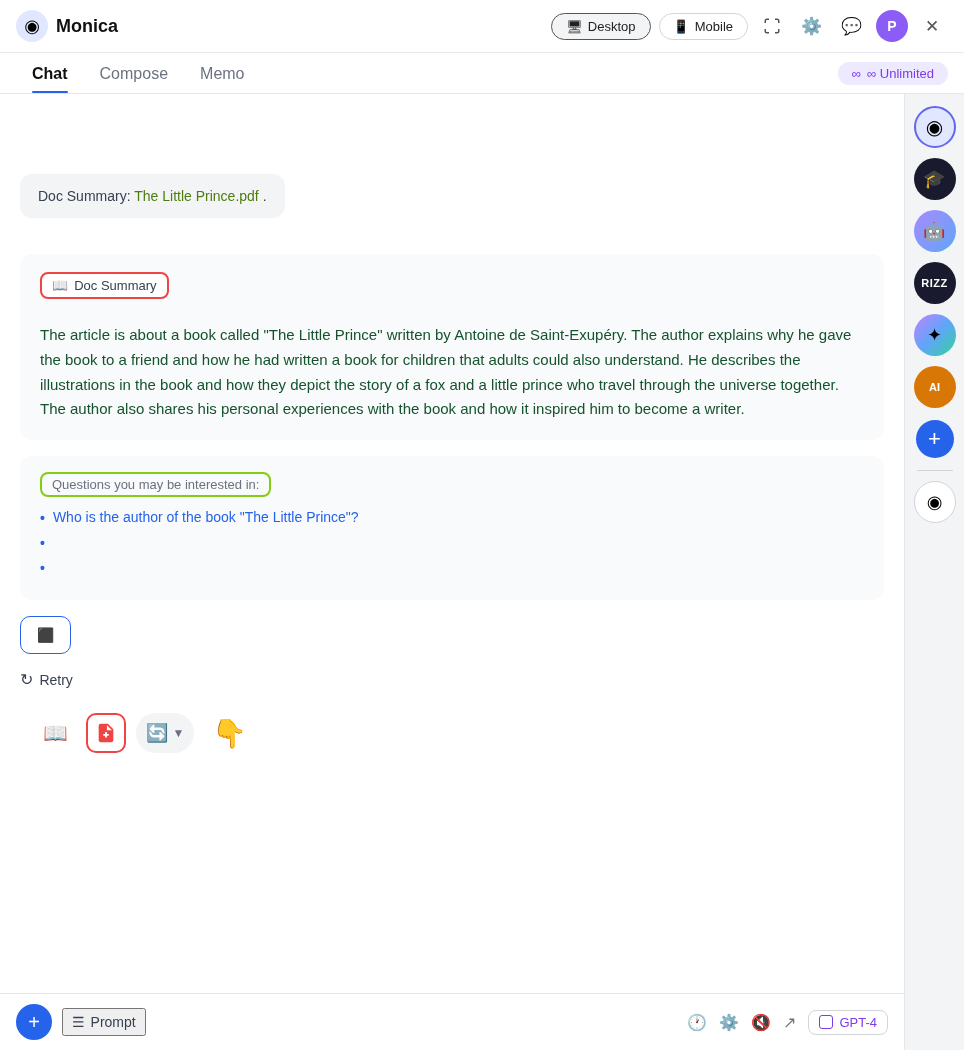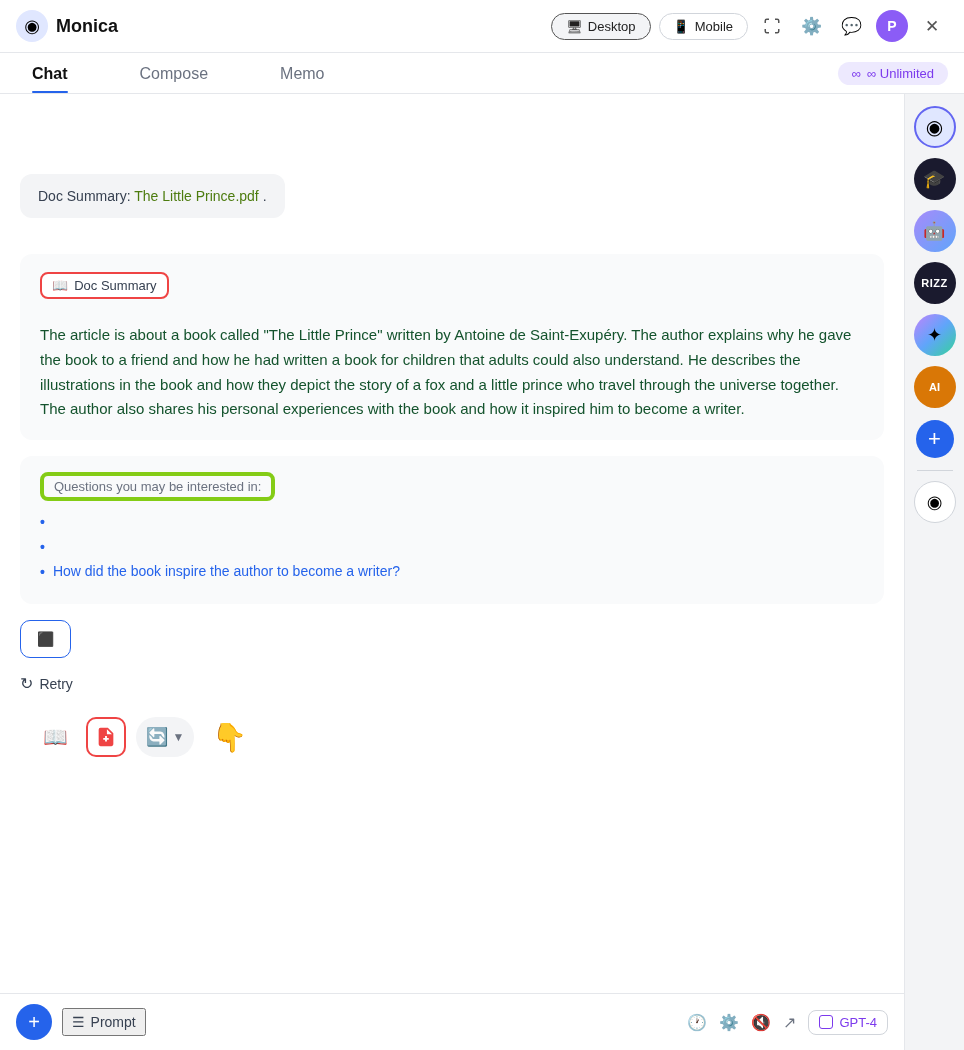--- a/index.html
+++ b/index.html
@@ -78,21 +78,20 @@
     }
 
     
     .tabs {
       display: flex;
       align-items: center;
       padding: 0 16px;
       border-bottom: 1px solid #e5e7eb;
       background: #fff;
       position: relative;
-      gap: 40px;
     }
     .tab {
       padding: 12px 16px 10px;
       font-size: 16px;
       font-weight: 500;
       cursor: pointer;
       color: #6b7280;
       position: relative;
     }
     .tab.active {
@@ -188,21 +187,21 @@
 
     
     .questions-section {
       background: #f9fafb;
       border-radius: 12px;
       padding: 16px 20px;
       margin-bottom: 16px;
     }
     .questions-label {
       display: inline-block;
-      border: 4px solid #84cc16;
+      border: 2px solid #84cc16;
       border-radius: 8px;
       padding: 3px 10px;
       font-size: 13px;
       color: #6b7280;
       margin-bottom: 12px;
     }
     .question-item {
       display: flex;
       align-items: flex-start;
       gap: 8px;
@@ -467,27 +466,27 @@
           </div>
         </div>
         <p>The article is about a book called "The Little Prince" written by Antoine de Saint-Exupéry. The author explains why he gave the book to a friend and how he had written a book for children that adults could also understand. He describes the illustrations in the book and how they depict the story of a fox and a little prince who travel through the universe together. The author also shares his personal experiences with the book and how it inspired him to become a writer.</p>
       </div>
 
       <div class="questions-section">
         <div class="questions-label">Questions you may be interested in:</div>
 
         <div class="question-item">
           <span class="bullet">•</span>
+          <a href="#">Who is the author of the book "The Little Prince"?</a>
         </div>
         <div class="question-item">
           <span class="bullet">•</span>
         </div>
         <div class="question-item">
           <span class="bullet">•</span>
-          <a href="#">How did the book inspire the author to become a writer?</a>
         </div>
       </div>
 
       <div>
         <button class="web-version-btn">
           <span>⬛</span>
         </button>
       </div>
 
       <div class="retry-row">

